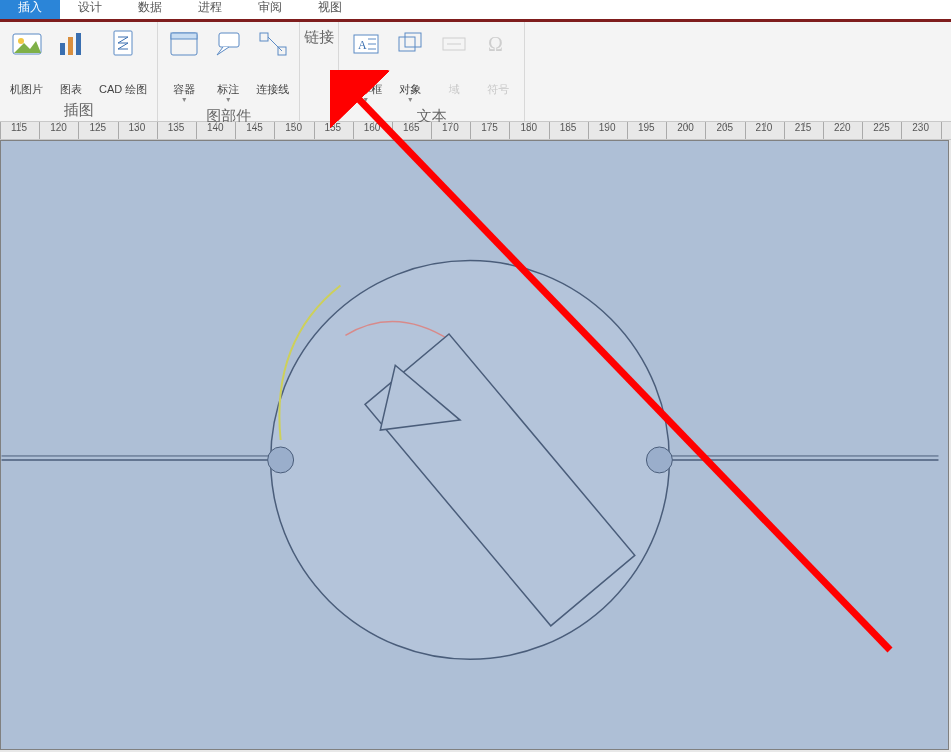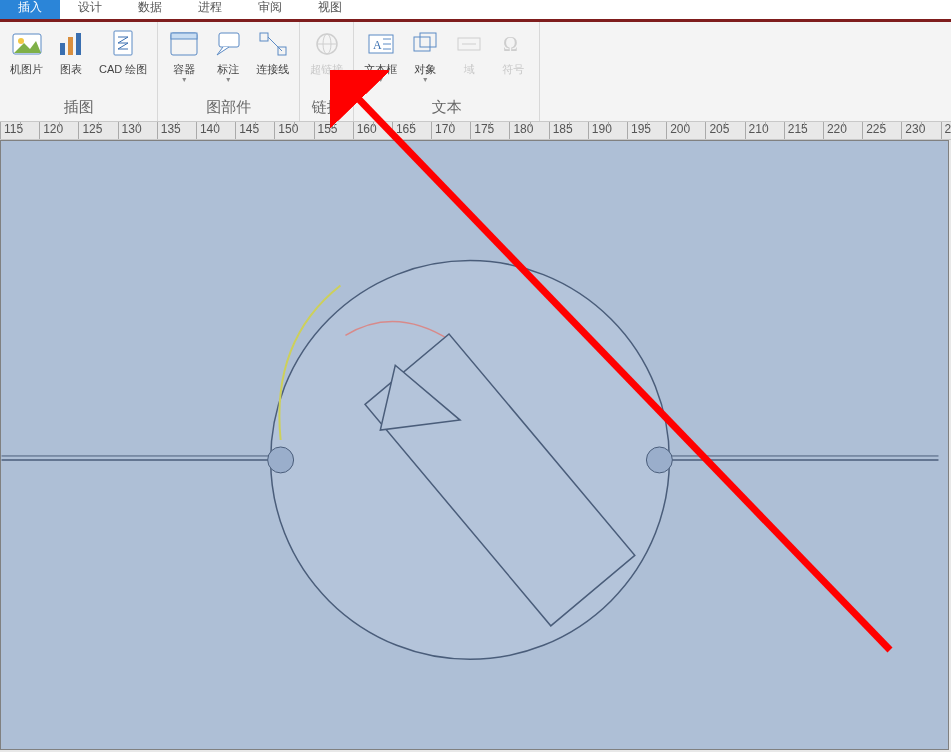--- a/index.html
+++ b/index.html
@@ -59,39 +59,39 @@
     display: flex;
     flex-direction: column;
     align-items: center;
     justify-content: flex-start;
     padding: 2px 6px;
     cursor: pointer;
     min-width: 36px;
   }
   .ribbon-btn.disabled { opacity: 0.5; cursor: default; }
   .ribbon-btn .rb-icon { width: 32px; height: 32px; margin-bottom: 2px; display:flex; align-items:center; justify-content:center;}
-  .ribbon-btn .rb-label { font-size: 11px; color: #444; white-space: nowrap; }
+  .ribbon-btn .rb-label { font-size: 11px; color: #444; white-space: nowrap; margin-top: 20px; }
   .ribbon-btn .rb-drop { font-size: 8px; color: #888; line-height: 6px;}
   .disabled .rb-label { color:#9a9a9a;}
   .ruler {
     height: 18px;
     background: #e8e8e8;
     position: relative;
     border-bottom: 1px solid #c8c8c8;
     overflow:hidden;
     white-space:nowrap;
   }
   .ruler-seg {
     display:inline-block;
     width:39.2px;
     border-left:1px solid #aaa;
     height:18px;
-    font-size:12px;
+    font-size:10px;
     color:#555;
-    padding-left:3px;
+    padding-left:10px;
     position:relative;
     vertical-align:top;
   }
   .ruler-seg::after{
     content:"";
     position:absolute;
     left:50%;
     top:0;
     width:1px;
     height:5px;
@@ -194,32 +194,20 @@
               <line x1="10" y1="6" x2="24" y2="20" stroke="#5b8ac4"></line>
             </svg>
         </div>
         <div class="rb-label">连接线</div>
       </div>
     </div>
     <div class="ribbon-group-label">图部件</div>
   </div>
 
   <div class="ribbon-group">
-    <div class="ribbon-group-items">
-      <div class="ribbon-btn disabled">
-        <div class="rb-icon">
-          <svg width="30" height="26">
-              <circle cx="15" cy="13" r="10" fill="none" stroke="#aaa" stroke-width="1.5"></circle>
-              <ellipse cx="15" cy="13" rx="4" ry="10" fill="none" stroke="#aaa"></ellipse>
-              <line x1="5" y1="13" x2="25" y2="13" stroke="#aaa"></line>
-            </svg>
-        </div>
-        <div class="rb-label">超链接</div>
-      </div>
-    </div>
     <div class="ribbon-group-label">链接</div>
   </div>
 
   <div class="ribbon-group" style="flex:0 0 auto;">
     <div class="ribbon-group-items">
       <div class="ribbon-btn">
         <div class="rb-icon">
           <svg width="28" height="26">
               <rect x="2" y="4" width="24" height="18" fill="#fff" stroke="#5b8ac4"></rect>
               <text x="6" y="18" font-size="12" fill="#3a6fb0" font-family="serif">A</text>

